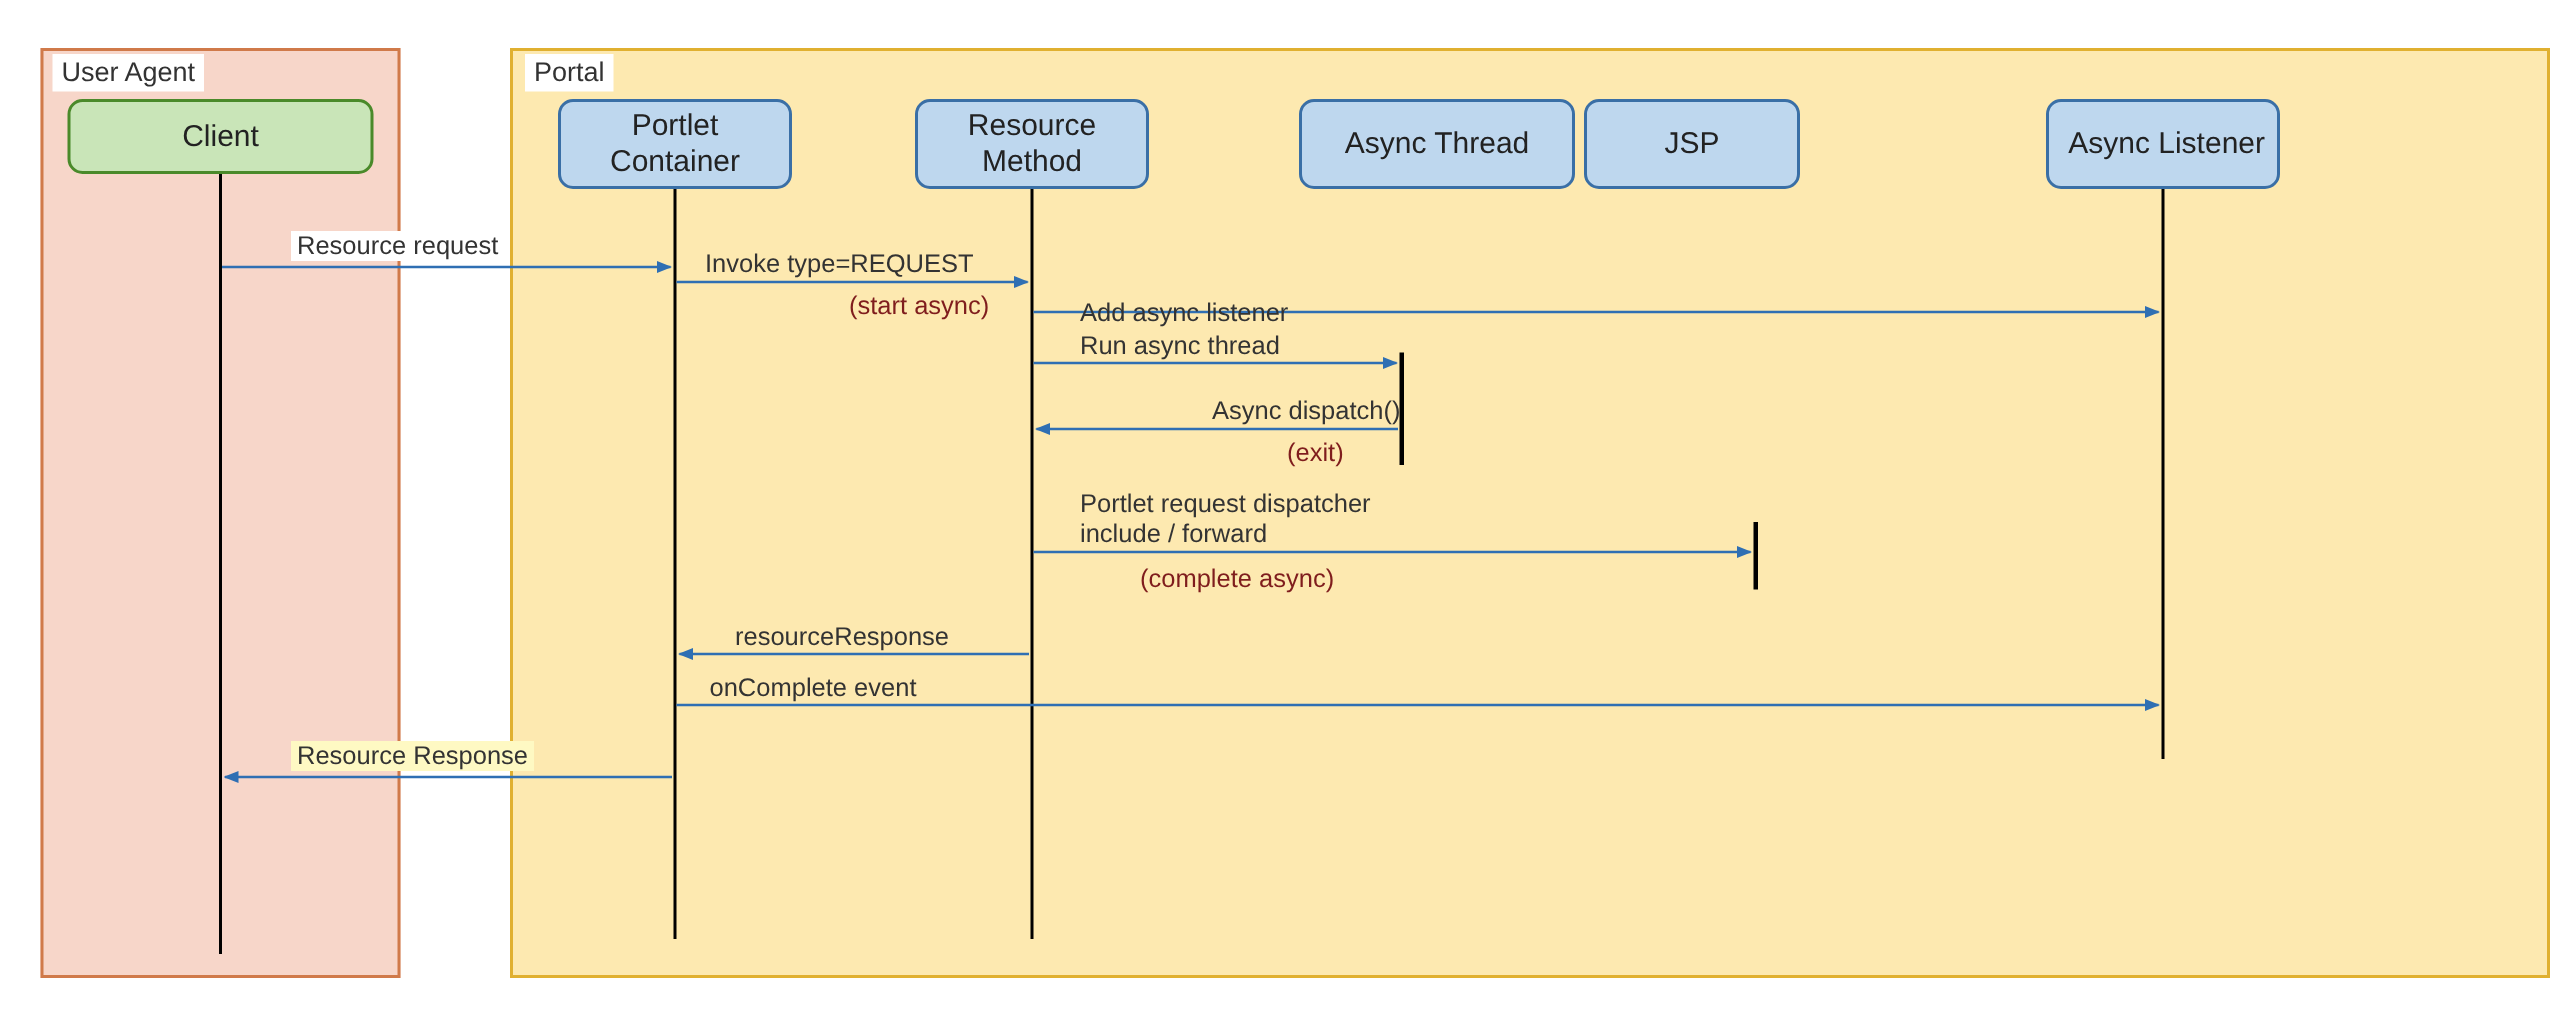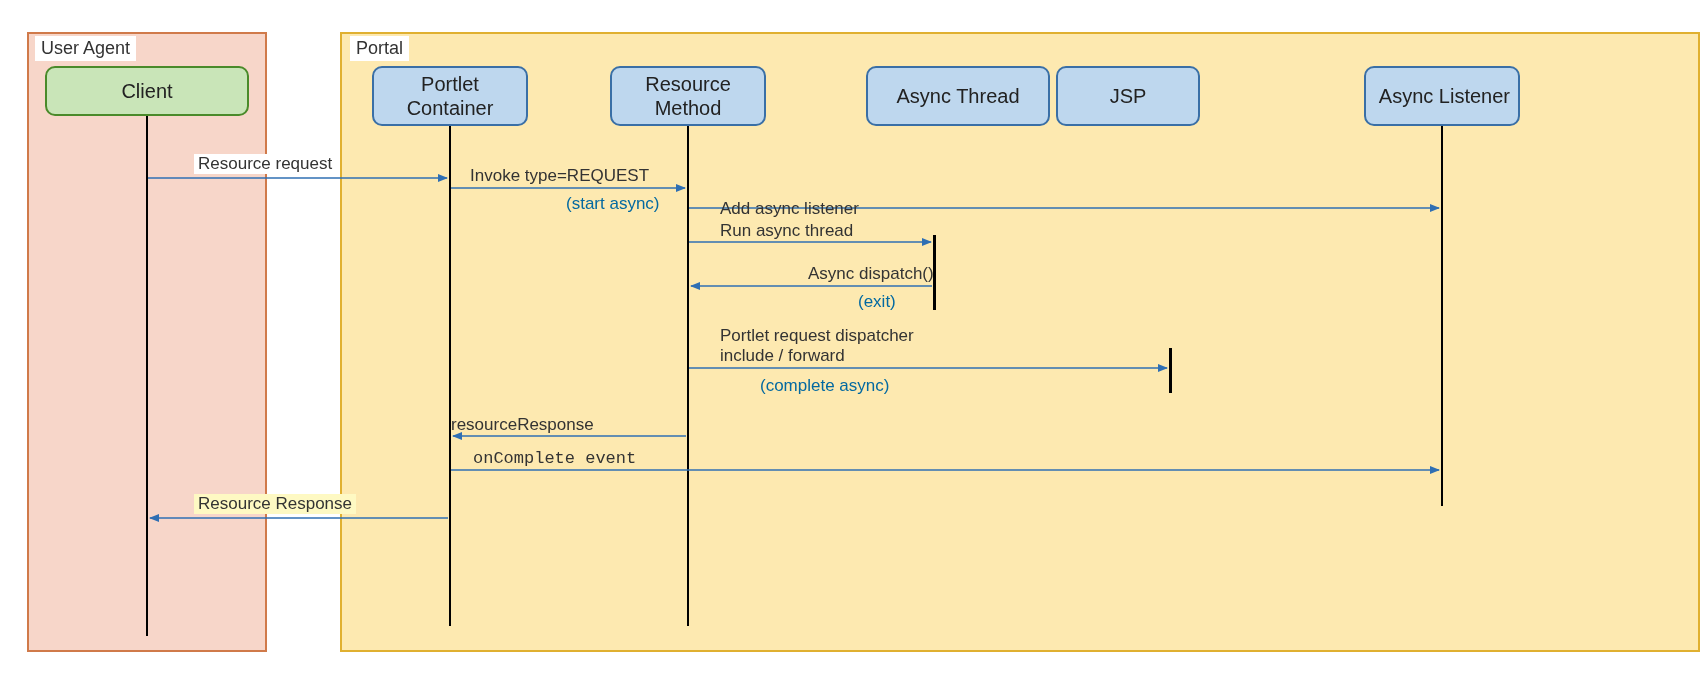--- a/index.html
+++ b/index.html
@@ -57,21 +57,21 @@
     width: 2px;
     background: #000;
   }
   .msg-label {
     position: absolute;
     font-size: 17px;
     color: #333;
     white-space: nowrap;
   }
   .msg-label.under {
-    color: #0369a1;
+    color: #7f1d1d;
   }
   svg.arrows {
     position: absolute;
     left: 0;
     top: 0;
     pointer-events: none;
   }
 </style>
 </head>
 <body>
@@ -162,19 +162,19 @@
 
   <div class="msg-label" style="left:798px; top:254px;">Async dispatch()</div>
 
   <div class="msg-label under" style="left:848px; top:282px;">(exit)</div>
 
   <div class="msg-label" style="left:710px; top:316px;">Portlet request dispatcher</div>
   <div class="msg-label" style="left:710px; top:336px;">include / forward</div>
 
   <div class="msg-label under" style="left:710px; top:366px;margin-left:40px;">(complete async)</div>
 
-  <div class="msg-label" style="left:441px; top:405px;">resourceResponse</div>
+  <div class="msg-label" style="left:480px; top:405px;">resourceResponse</div>
 
-  <div class="msg-label" style="left:463px; top:439px;font-family:Liberation Mono, monospace;">onComplete event</div>
+  <div class="msg-label" style="left:463px; top:439px;">onComplete event</div>
 
   <div class="msg-label" style="left:184px; top:484px; background:#fef9c3; padding:0 4px;">Resource Response</div>
 
 </div>
 
 </body></html>

